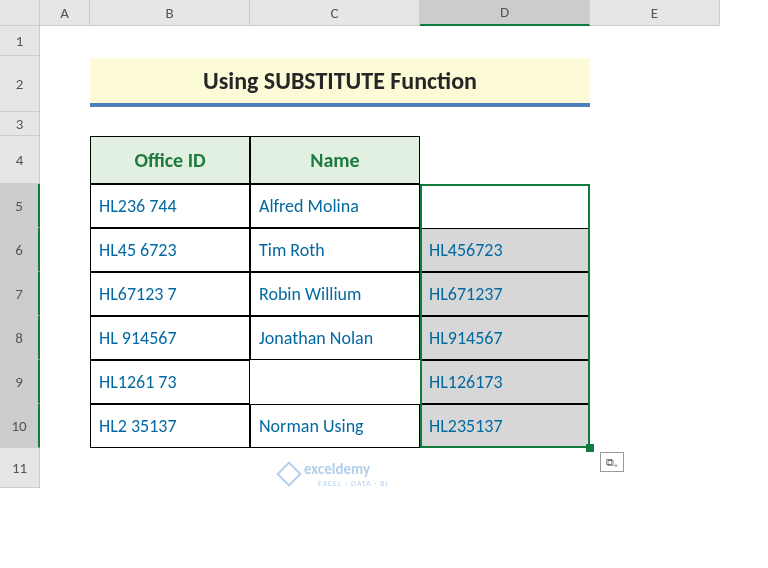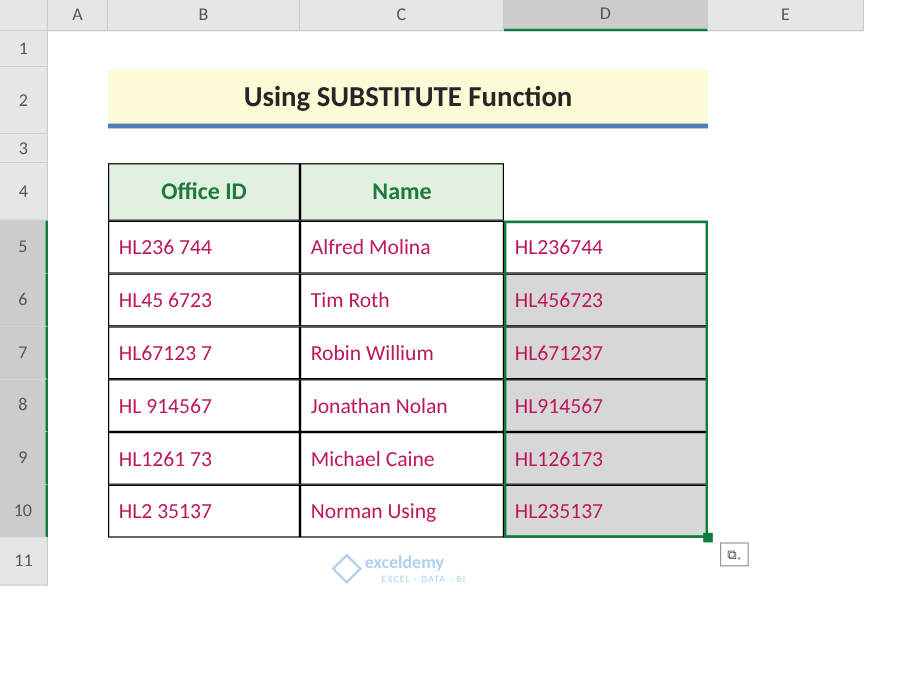--- a/index.html
+++ b/index.html
@@ -61,21 +61,21 @@
     font-weight: bold;
     color: #1e7a3f;
     font-size: 20px;
   }
   .td {
     border: 1px solid #000;
     display: flex;
     align-items: center;
     padding: 0 8px;
     font-size: 18px;
-    color: #be185d;
+    color: #0369a1;
     background: #fff;
   }
   .td.fill { background: #d7d7d7; }
 
   .sel-box {
     position: absolute;
     border: 2px solid #0f7b3f;
     pointer-events: none;
     left: 420px;
     top: 184px;
@@ -146,36 +146,34 @@
 
   <div class="title-cell">
     <div class="title-box">Using SUBSTITUTE Function</div>
   </div>
 
   <div class="th" style="grid-column:3;grid-row:5">Office ID</div>
   <div class="th" style="grid-column:4;grid-row:5">Name</div>
 
   <div class="td" style="grid-column:3;grid-row:6">HL236 744</div>
   <div class="td" style="grid-column:4;grid-row:6">Alfred Molina</div>
-  <div class="td" style="grid-column:5;grid-row:6">HL236744</div>
 
   <div class="td" style="grid-column:3;grid-row:7">HL45 6723</div>
   <div class="td" style="grid-column:4;grid-row:7">Tim Roth</div>
   <div class="td fill" style="grid-column:5;grid-row:7">HL456723</div>
 
   <div class="td" style="grid-column:3;grid-row:8">HL67123 7</div>
   <div class="td" style="grid-column:4;grid-row:8">Robin Willium</div>
   <div class="td fill" style="grid-column:5;grid-row:8">HL671237</div>
 
   <div class="td" style="grid-column:3;grid-row:9">HL 914567</div>
   <div class="td" style="grid-column:4;grid-row:9">Jonathan Nolan</div>
   <div class="td fill" style="grid-column:5;grid-row:9">HL914567</div>
 
   <div class="td" style="grid-column:3;grid-row:10">HL1261 73</div>
-  <div class="td" style="grid-column:4;grid-row:10">Michael Caine</div>
   <div class="td fill" style="grid-column:5;grid-row:10">HL126173</div>
 
   <div class="td" style="grid-column:3;grid-row:11">HL2 35137</div>
   <div class="td" style="grid-column:4;grid-row:11">Norman Using</div>
   <div class="td fill" style="grid-column:5;grid-row:11">HL235137</div>
 
 </div>
 
 <div class="sel-box"></div>
 <div class="fill-handle"></div>

